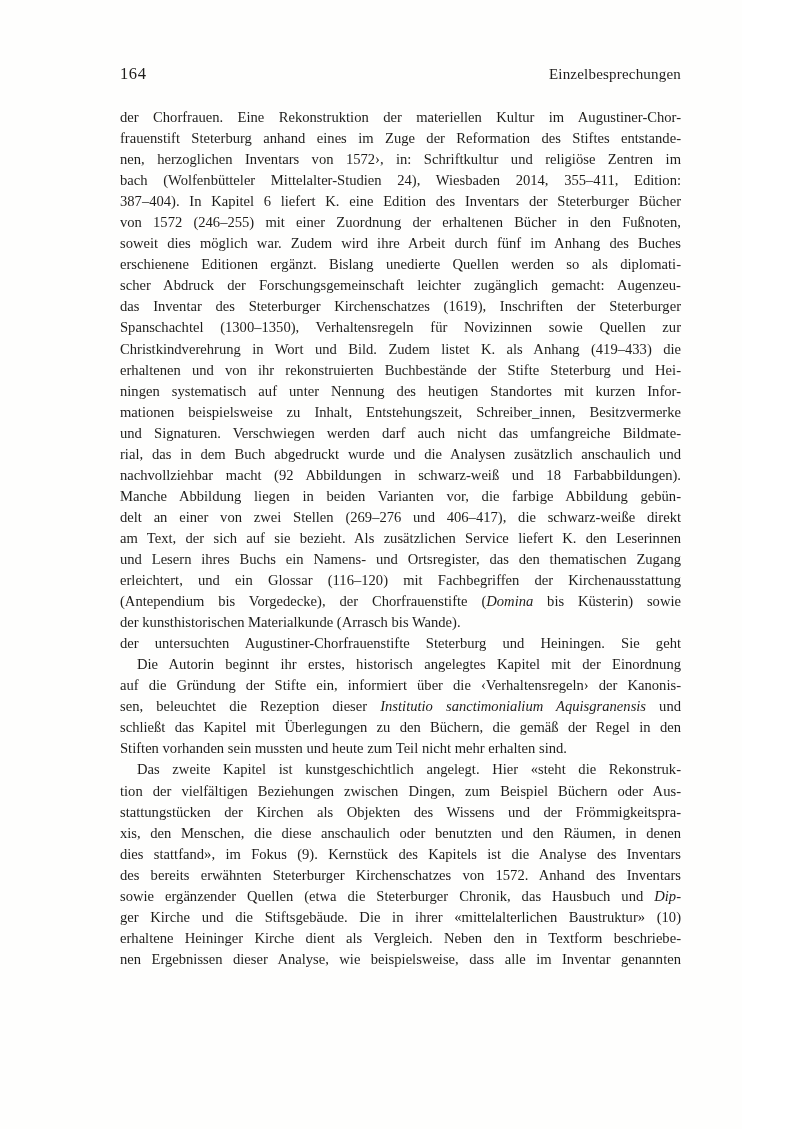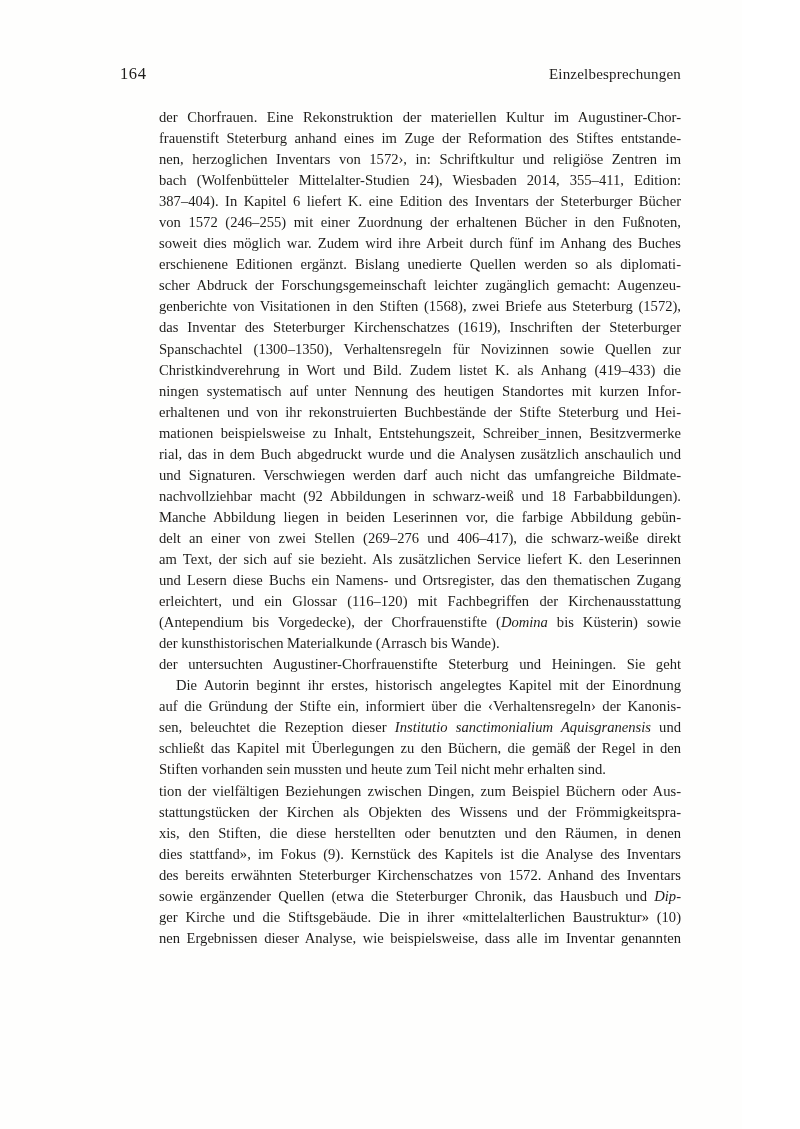--- a/index.html
+++ b/index.html
@@ -34,21 +34,20 @@
     position: absolute;
     left: 120px;
     top: 107px;
     width: 561px;
     font-size: 14.6px;
     line-height: 21.05px;
   }
   .line {
     text-align: justify;
     text-align-last: justify;
-    margin-left: 39px;
   }
   .line.endline { text-align-last: left; }
   .line.indent { text-indent: 17px; }
   .line i { font-style: italic; }
 </style>
 </head>
 <body>
 
 <div class="page" style="background: rgb(254, 254, 253); color: rgb(30, 29, 27);">
   <div class="header">
@@ -59,50 +58,51 @@
       <div>
         <div class="line"><span>der Chorfrauen. Eine Rekonstruktion der materiellen Kultur im Augustiner-Chor-</span></div>
         <div class="line"><span>frauenstift Steterburg anhand eines im Zuge der Reformation des Stiftes entstande-</span></div>
         <div class="line"><span>nen, herzoglichen Inventars von 1572›, in: Schriftkultur und religiöse Zentren im</span></div>
         <div class="line"><span>bach (Wolfenbütteler Mittelalter-Studien 24), Wiesbaden 2014, 355–411, Edition:</span></div>
         <div class="line"><span>387–404). In Kapitel 6 liefert K. eine Edition des Inventars der Steterburger Bücher</span></div>
         <div class="line"><span>von 1572 (246–255) mit einer Zuordnung der erhaltenen Bücher in den Fußnoten,</span></div>
         <div class="line"><span>soweit dies möglich war. Zudem wird ihre Arbeit durch fünf im Anhang des Buches</span></div>
         <div class="line"><span>erschienene Editionen ergänzt. Bislang unedierte Quellen werden so als diplomati-</span></div>
         <div class="line"><span>scher Abdruck der Forschungsgemeinschaft leichter zugänglich gemacht: Augenzeu-</span></div>
-        <div class="line"><span>genberichte von Visitationen in den Stiften (1568), zwei Briefe aus Steterburg (1572),</span></div>
         <div class="line"><span>das Inventar des Steterburger Kirchenschatzes (1619), Inschriften der Steterburger</span></div>
         <div class="line"><span>Spanschachtel (1300–1350), Verhaltensregeln für Novizinnen sowie Quellen zur</span></div>
         <div class="line"><span>Christkindverehrung in Wort und Bild. Zudem listet K. als Anhang (419–433) die</span></div>
+        <div class="line"><span>erhaltenen und von ihr rekonstruierten Buchbestände der Stifte Steterburg und Hei-</span></div>
         <div class="line"><span>ningen systematisch auf unter Nennung des heutigen Standortes mit kurzen Infor-</span></div>
-        <div class="line"><span>erhaltenen und von ihr rekonstruierten Buchbestände der Stifte Steterburg und Hei-</span></div>
         <div class="line"><span>mationen beispielsweise zu Inhalt, Entstehungszeit, Schreiber_innen, Besitzvermerke</span></div>
+        <div class="line"><span>und Signaturen. Verschwiegen werden darf auch nicht das umfangreiche Bildmate-</span></div>
         <div class="line"><span>rial, das in dem Buch abgedruckt wurde und die Analysen zusätzlich anschaulich und</span></div>
-        <div class="line"><span>und Signaturen. Verschwiegen werden darf auch nicht das umfangreiche Bildmate-</span></div>
         <div class="line"><span>nachvollziehbar macht (92 Abbildungen in schwarz-weiß und 18 Farbabbildungen).</span></div>
-        <div class="line"><span>Manche Abbildung liegen in beiden Leserinnen vor, die farbige Abbildung gebün-</span></div>
+        <div class="line"><span>Manche Abbildung liegen in beiden Varianten vor, die farbige Abbildung gebün-</span></div>
         <div class="line"><span>delt an einer von zwei Stellen (269–276 und 406–417), die schwarz-weiße direkt</span></div>
         <div class="line"><span>am Text, der sich auf sie bezieht. Als zusätzlichen Service liefert K. den Leserinnen</span></div>
-        <div class="line"><span>und Lesern diese Buchs ein Namens- und Ortsregister, das den thematischen Zugang</span></div>
+        <div class="line"><span>und Lesern ihres Buchs ein Namens- und Ortsregister, das den thematischen Zugang</span></div>
         <div class="line"><span>erleichtert, und ein Glossar (116–120) mit Fachbegriffen der Kirchenausstattung</span></div>
         <div class="line"><span>(Antependium bis Vorgedecke), der Chorfrauenstifte (</span><i>Domina</i><span> bis Küsterin) sowie</span></div>
         <div class="line endline"><span>der kunsthistorischen Materialkunde (Arrasch bis Wande).</span></div>
       </div>
       <div>
         <div class="line"><span>der untersuchten Augustiner-Chorfrauenstifte Steterburg und Heiningen. Sie geht</span></div>
         <div class="line indent"><span>Die Autorin beginnt ihr erstes, historisch angelegtes Kapitel mit der Einordnung</span></div>
         <div class="line"><span>auf die Gründung der Stifte ein, informiert über die ‹Verhaltensregeln› der Kanonis-</span></div>
         <div class="line"><span>sen, beleuchtet die Rezeption dieser </span><i>Institutio sanctimonialium Aquisgranensis</i><span> und</span></div>
         <div class="line"><span>schließt das Kapitel mit Überlegungen zu den Büchern, die gemäß der Regel in den</span></div>
         <div class="line endline"><span>Stiften vorhanden sein mussten und heute zum Teil nicht mehr erhalten sind.</span></div>
       </div>
       <div>
+        <div class="line indent"><span>Das zweite Kapitel ist kunstgeschichtlich angelegt. Hier «steht die Rekonstruk-</span></div>
         <div class="line"><span>tion der vielfältigen Beziehungen zwischen Dingen, zum Beispiel Büchern oder Aus-</span></div>
         <div class="line"><span>stattungstücken der Kirchen als Objekten des Wissens und der Frömmigkeitspra-</span></div>
-        <div class="line"><span>xis, den Stiften, die diese herstellten oder benutzten und den Räumen, in denen</span></div>
+        <div class="line"><span>xis, den Menschen, die diese anschaulich oder benutzten und den Räumen, in denen</span></div>
         <div class="line"><span>dies stattfand», im Fokus (9). Kernstück des Kapitels ist die Analyse des Inventars</span></div>
         <div class="line"><span>des bereits erwähnten Steterburger Kirchenschatzes von 1572. Anhand des Inventars</span></div>
         <div class="line"><span>sowie ergänzender Quellen (etwa die Steterburger Chronik, das Hausbuch und </span><i>Dip-</i></div>
         <div class="line"><span>ger Kirche und die Stiftsgebäude. Die in ihrer «mittelalterlichen Baustruktur» (10)</span></div>
+        <div class="line"><span>erhaltene Heininger Kirche dient als Vergleich. Neben den in Textform beschriebe-</span></div>
         <div class="line"><span>nen Ergebnissen dieser Analyse, wie beispielsweise, dass alle im Inventar genannten</span></div>
       </div>
     </div>
 </div>
 
 </body></html>

